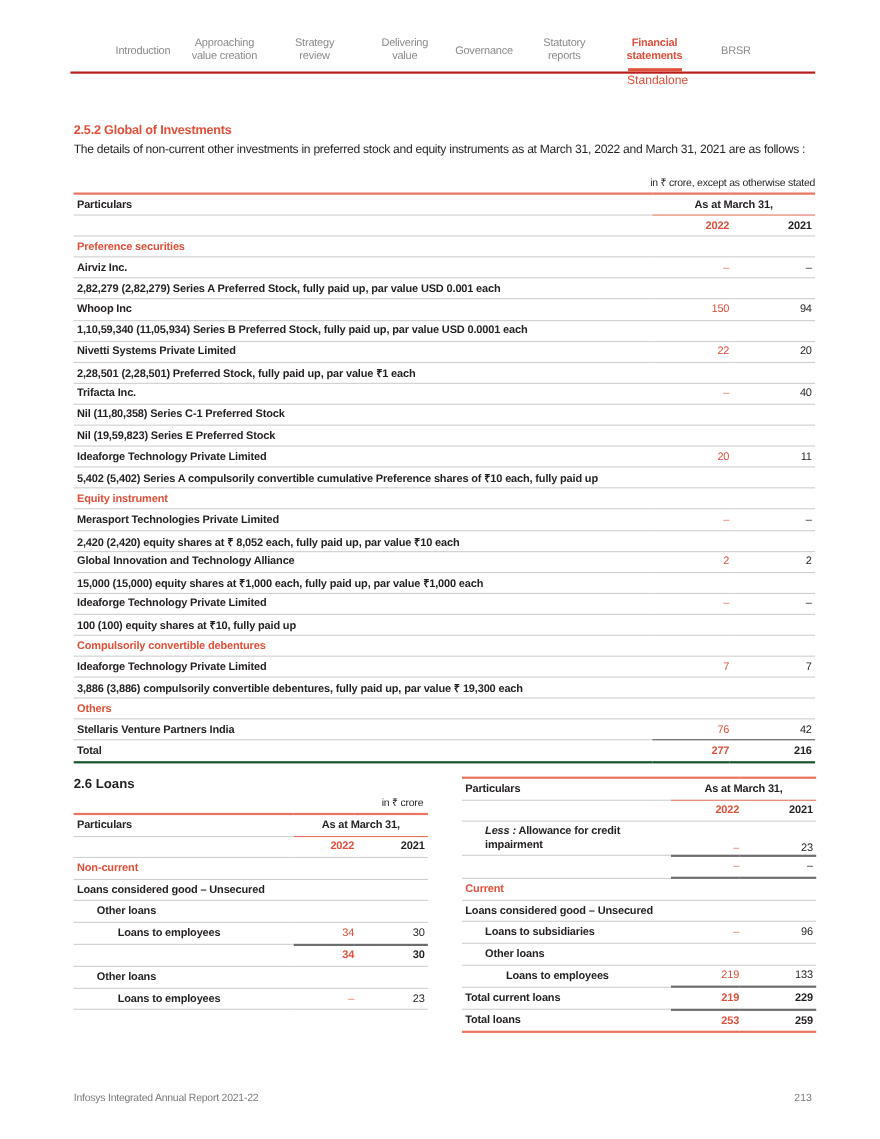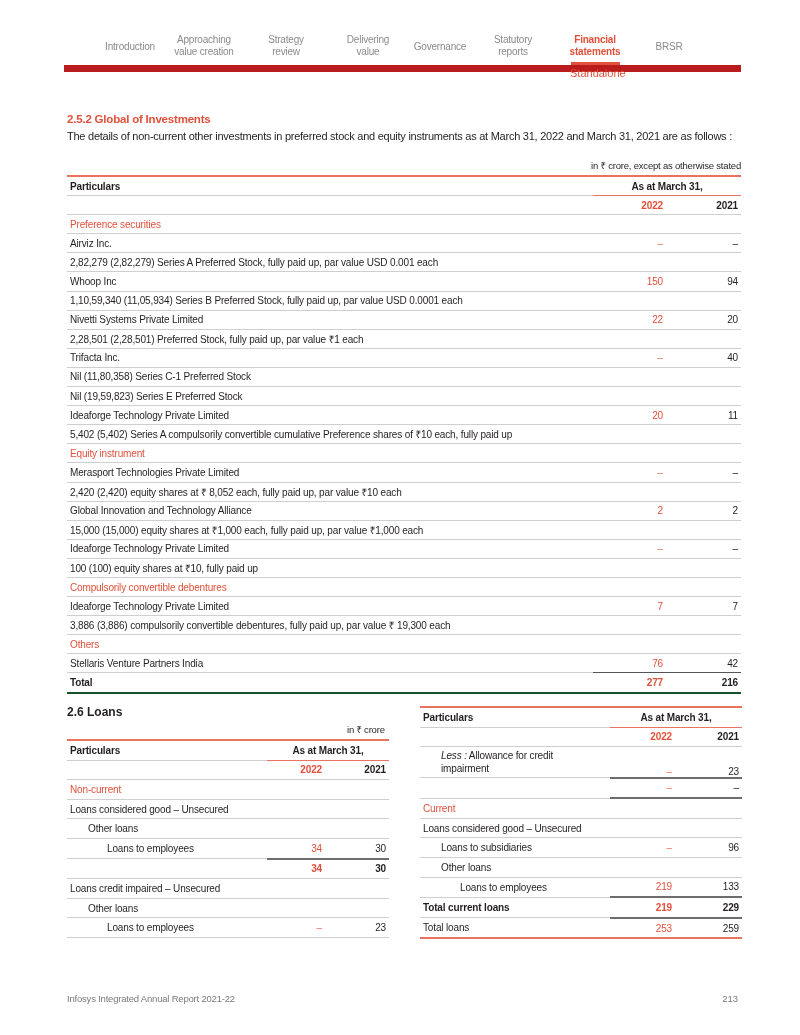--- a/index.html
+++ b/index.html
@@ -2,54 +2,54 @@
 <html><head>
 <meta charset="utf-8">
 <style>
   html, body { margin: 0; padding: 0; background: #ffffff; }
   body {
     width: 800px; height: 1035px; position: relative; overflow: hidden;
     font-family: "Liberation Sans", sans-serif; color: #231f20;
   }
   
   .nav { position: absolute; left: 64px; top: 34px; width: 677px; height: 31px;
-    border-bottom: 7px solid #b91c1c; }
+    border-bottom: 2px solid #b91c1c; }
   .nav-item { position: absolute; top: 0; text-align: center; font-size: 10px; line-height: 12px;
     color: #8a8a8a; letter-spacing: -0.2px; cursor: pointer; }
   .nav-item.single { top: 7px; }
   .nav-item.active { color: #e0503a; font-weight: bold; }
   .nav-underline { position: absolute; left: 507px; top: 28px; width: 49px; height: 3px; background: #e0503a; }
   .nav-sub { position: absolute; left: 506px; top: 33px; width: 52px; text-align: center;
     font-size: 11px; color: #e0503a; }
 
   
   .sec-title { position: absolute; left: 67px; top: 113px; font-size: 11.5px; font-weight: bold; color: #e0503a; letter-spacing: -0.2px; }
   .sec-desc { position: absolute; left: 67px; top: 130px; font-size: 11px; color: #231f20; letter-spacing: -0.25px; white-space: nowrap; }
   .unit-note { position: absolute; font-size: 9.5px; color: #231f20; letter-spacing: -0.2px; white-space: nowrap; }
 
   table { border-collapse: collapse; position: absolute; table-layout: fixed; }
   td { padding: 0; font-size: 10px; height: 18px; vertical-align: middle; white-space: nowrap; letter-spacing: -0.15px; }
   .inv { left: 67px; top: 175px; width: 674px; border-top: 2px solid #e8735f; }
   .inv td { border-bottom: 1px solid #cfcfcf; height: 18.1px; }
-  .c-label { padding-left: 3px; }
+  .c-label { padding-left: 3px; font-weight: bold; }
   .c-22 { text-align: right; color: #e0503a; padding-right: 0; }
   .c-21 { text-align: right; padding-right: 3px; }
   .hdr td { font-weight: bold; }
   .cat td { color: #e0503a; }
   .dash22 { color: #e8735f; }
   .total td { font-weight: bold; }
   .inv .total td { border-bottom: 2px solid #14532d; }
 
   
   .loans-title { position: absolute; left: 67px; top: 705px; font-size: 12px; font-weight: bold; color: #231f20; }
   .ln { width: 322px; border-top: 2px solid #e8735f; }
   .ln td { border-bottom: 1px solid #cfcfcf; height: 18.6px; }
   .ind1 { padding-left: 21px !important; }
   .ind2 { padding-left: 40px !important; }
-  .final td { border-bottom: 2px solid #e8735f !important; font-weight: normal; margin-top: 41px; }
+  .final td { border-bottom: 2px solid #e8735f !important; font-weight: bold; margin-top: 41px; }
 
   .footer-left { position: absolute; left: 67px; top: 993px; font-size: 9.5px; color: #7a7a7a; letter-spacing: -0.2px; }
   .footer-right { position: absolute; right: 62px; top: 993px; font-size: 9.5px; color: #7a7a7a; }
 </style>
 </head>
 <body>
 
 <div class="nav">
   <div class="nav-item single" style="left:36px;width:60px"><span>Introduction</span></div>
   <div class="nav-item" style="left:104px;width:72px"><span>Approaching</span><br><span>value creation</span></div>
@@ -219,25 +219,20 @@
         <td class="c-label ind2">Loans to employees</td>
         <td class="c-22" style="border-bottom:2px solid #6d6d6d">34</td>
         <td class="c-21" style="border-bottom:2px solid #6d6d6d">30</td>
       </tr>
       <tr class="total">
         <td class="c-label"></td>
         <td class="c-22">34</td>
         <td class="c-21">30</td>
       </tr>
       <tr class="">
-        <td class="c-label">Loans credit impaired – Unsecured</td>
-        <td class="c-22"></td>
-        <td class="c-21"></td>
-      </tr>
-      <tr class="">
         <td class="c-label ind1">Other loans</td>
         <td class="c-22"></td>
         <td class="c-21"></td>
       </tr>
       <tr class="">
         <td class="c-label ind2">Loans to employees</td>
         <td class="c-22 dash22">–</td>
         <td class="c-21">23</td>
       </tr>
     </tbody>

